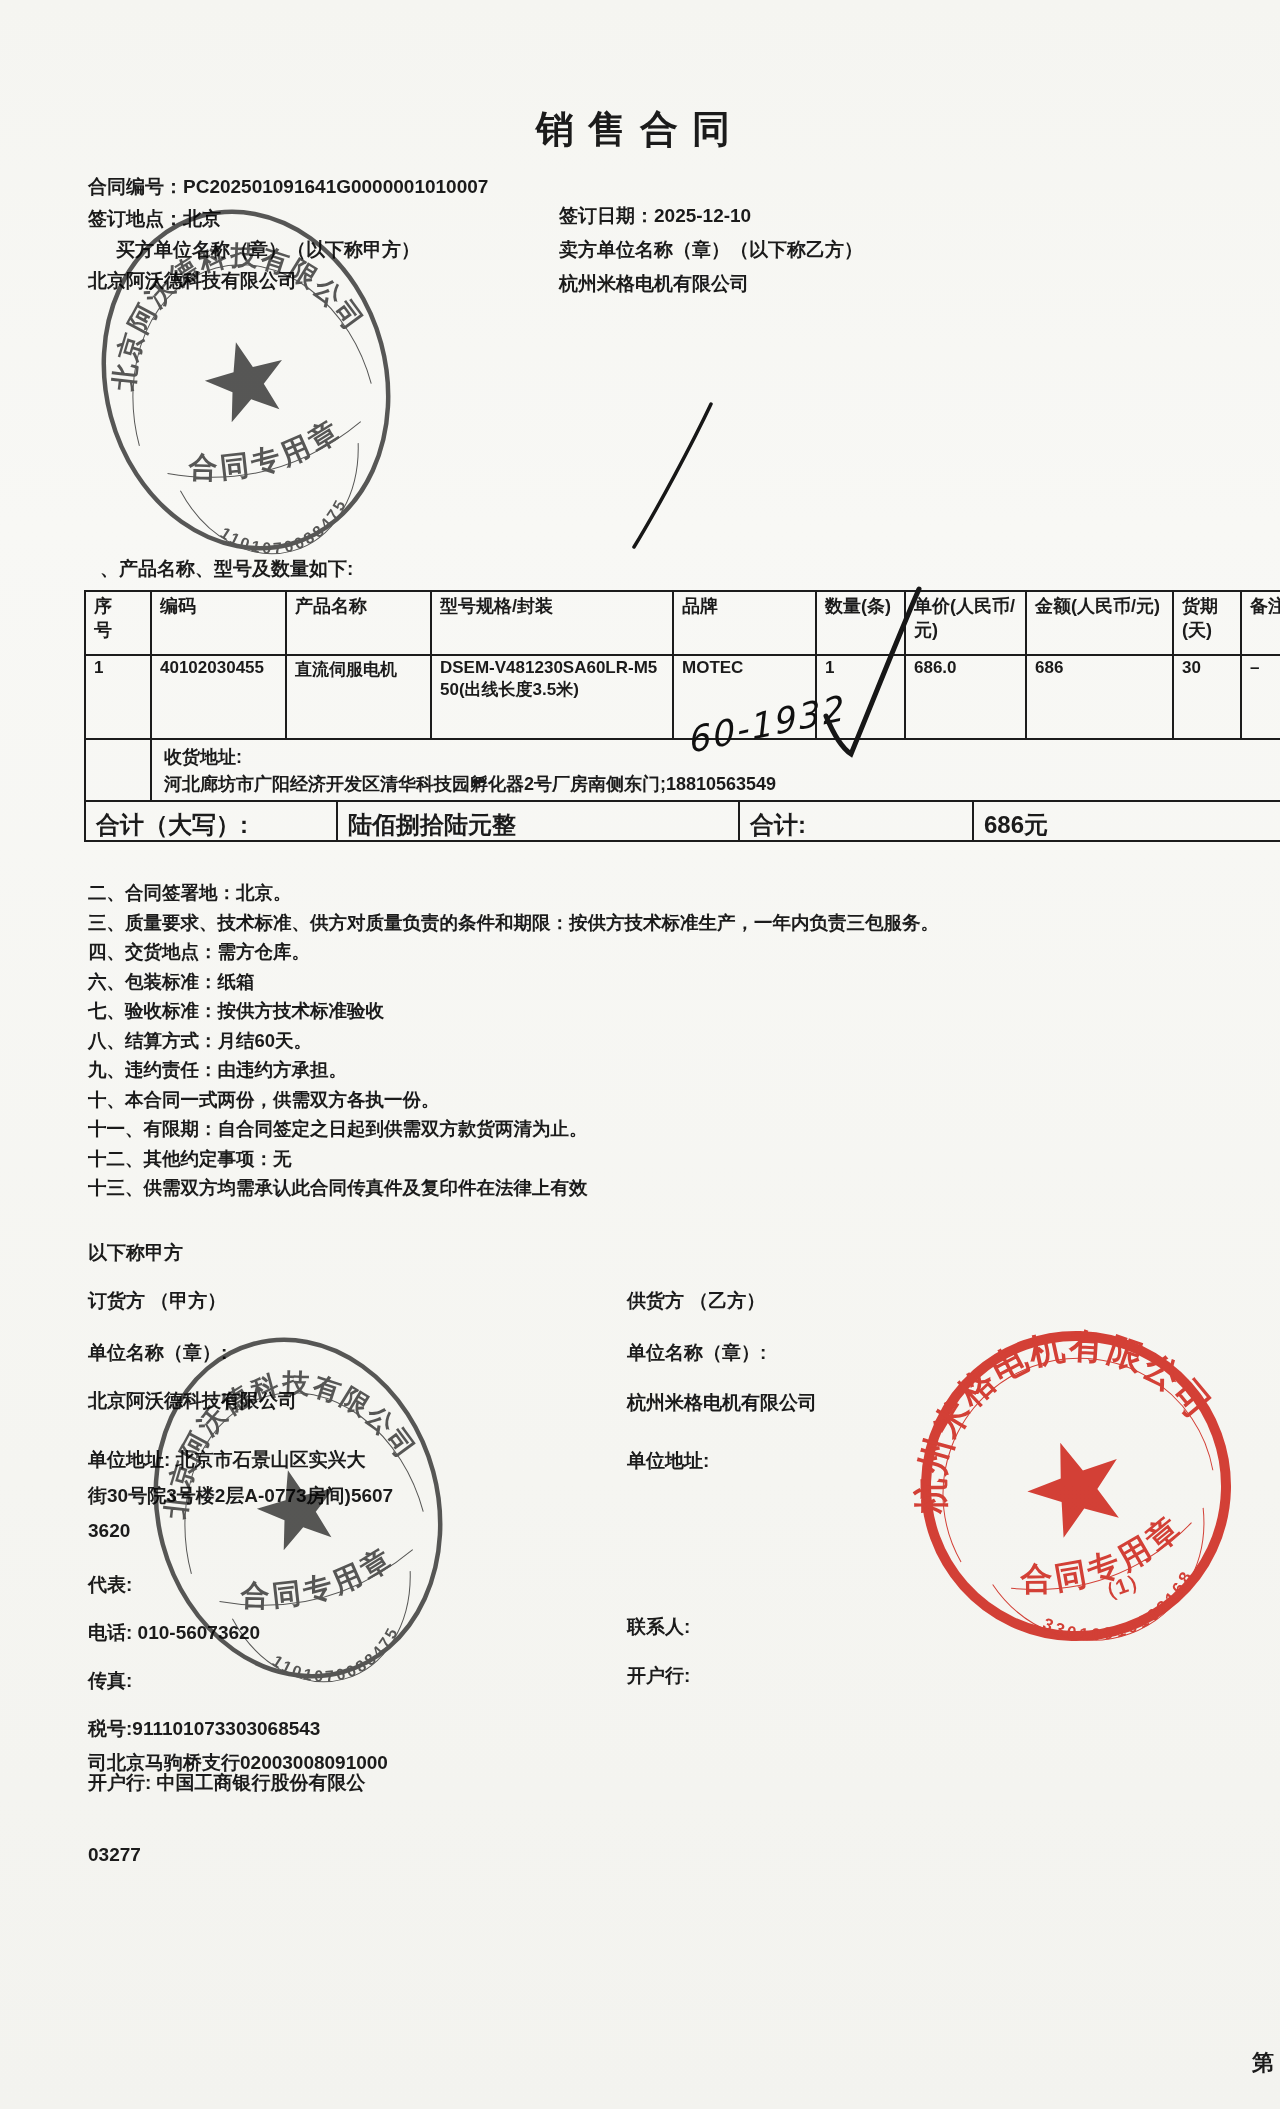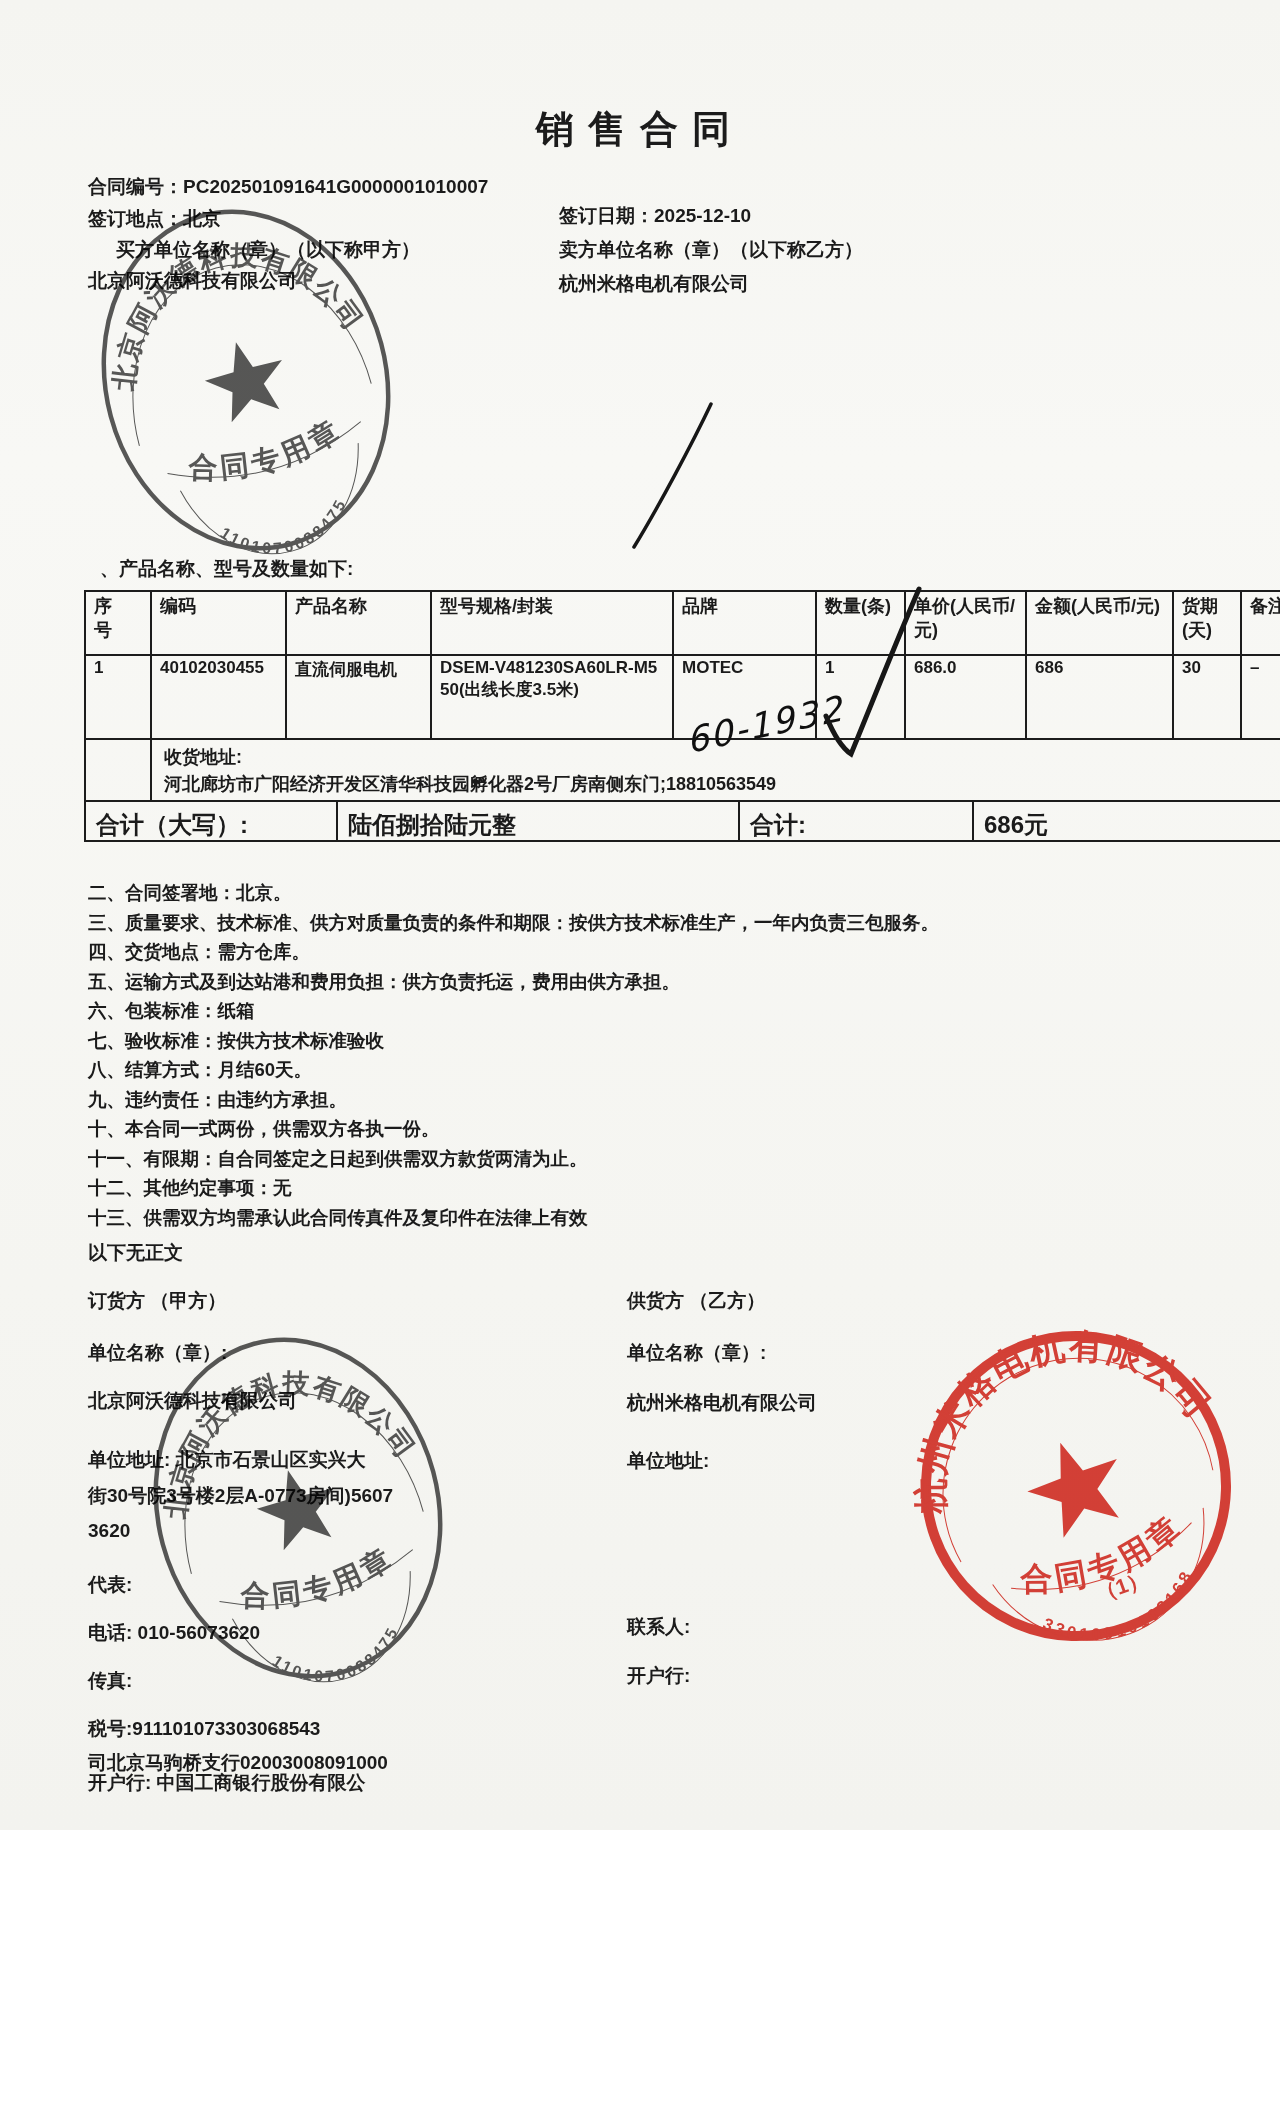--- a/index.html
+++ b/index.html
@@ -1,18 +1,18 @@
 <!DOCTYPE html>
 <html><head>
 <meta charset="utf-8">
 <style>
   html,body{margin:0;padding:0;}
   .page{
     position:relative;
-    width:1280px;height:1830px;
+    width:1280px;height:2109px;
     background:linear-gradient(180deg,#f5f5f1 0%,#f8f8f5 25%,#f5f5f1 70%,#f3f3ef 100%);
     overflow:hidden;
     font-family:"Liberation Sans",sans-serif;
     color:#1b1b1b;
     font-weight:700;
   }
   .abs{position:absolute;white-space:nowrap;}
   .title{
     position:absolute;top:104px;left:0;width:100%;
     text-align:center;font-size:38px;font-weight:900;letter-spacing:14px;
@@ -127,31 +127,30 @@
   <div class="hand">60-1932</div>
   <svg class="ink" width="1280" height="2109">
     <path d="M711,404 C 693,442 658,508 634,547" fill="none" stroke="#171717" stroke-width="3.5" stroke-linecap="round"></path>
     <path d="M826,716 C 833,733 842,748 851,754 C 872,703 898,637 919,589" fill="none" stroke="#171717" stroke-width="5" stroke-linecap="round"></path>
   </svg>
 
   <div class="terms">
     <div>二、合同签署地：北京。</div>
     <div>三、质量要求、技术标准、供方对质量负责的条件和期限：按供方技术标准生产，一年内负责三包服务。</div>
     <div>四、交货地点：需方仓库。</div>
-    <div>五、运输方式及到达站港和费用负担：供方负责托运，费用由供方承担。</div>
     <div>六、包装标准：纸箱</div>
     <div>七、验收标准：按供方技术标准验收</div>
     <div>八、结算方式：月结60天。</div>
     <div>九、违约责任：由违约方承担。</div>
     <div>十、本合同一式两份，供需双方各执一份。</div>
     <div>十一、有限期：自合同签定之日起到供需双方款货两清为止。</div>
     <div>十二、其他约定事项：无</div>
     <div>十三、供需双方均需承认此合同传真件及复印件在法律上有效</div>
   </div>
-  <div class="abs line19" style="left:88px;top:1240px;">以下无正文</div>
+  <div class="abs line19" style="left:88px;top:1240px;">以下称甲方</div>
 
   <div class="abs line19" style="left:88px;top:1288px;">订货方 （甲方）</div>
   <div class="abs line19" style="left:88px;top:1340px;">单位名称（章）:</div>
   <div class="abs line19" style="left:88px;top:1388px;">北京阿沃德科技有限公司</div>
   <div class="abs line19" style="left:88px;top:1447px;">单位地址: 北京市石景山区实兴大</div>
   <div class="abs line19" style="left:88px;top:1483px;">街30号院3号楼2层A-0773房间)5607</div>
   <div class="abs line19" style="left:88px;top:1520px;">3620</div>
   <div class="abs line19" style="left:88px;top:1572px;">代表:</div>
   <div class="abs line19" style="left:88px;top:1620px;">电话: 010-56073620</div>
   <div class="abs line19" style="left:88px;top:1668px;">传真:</div>

